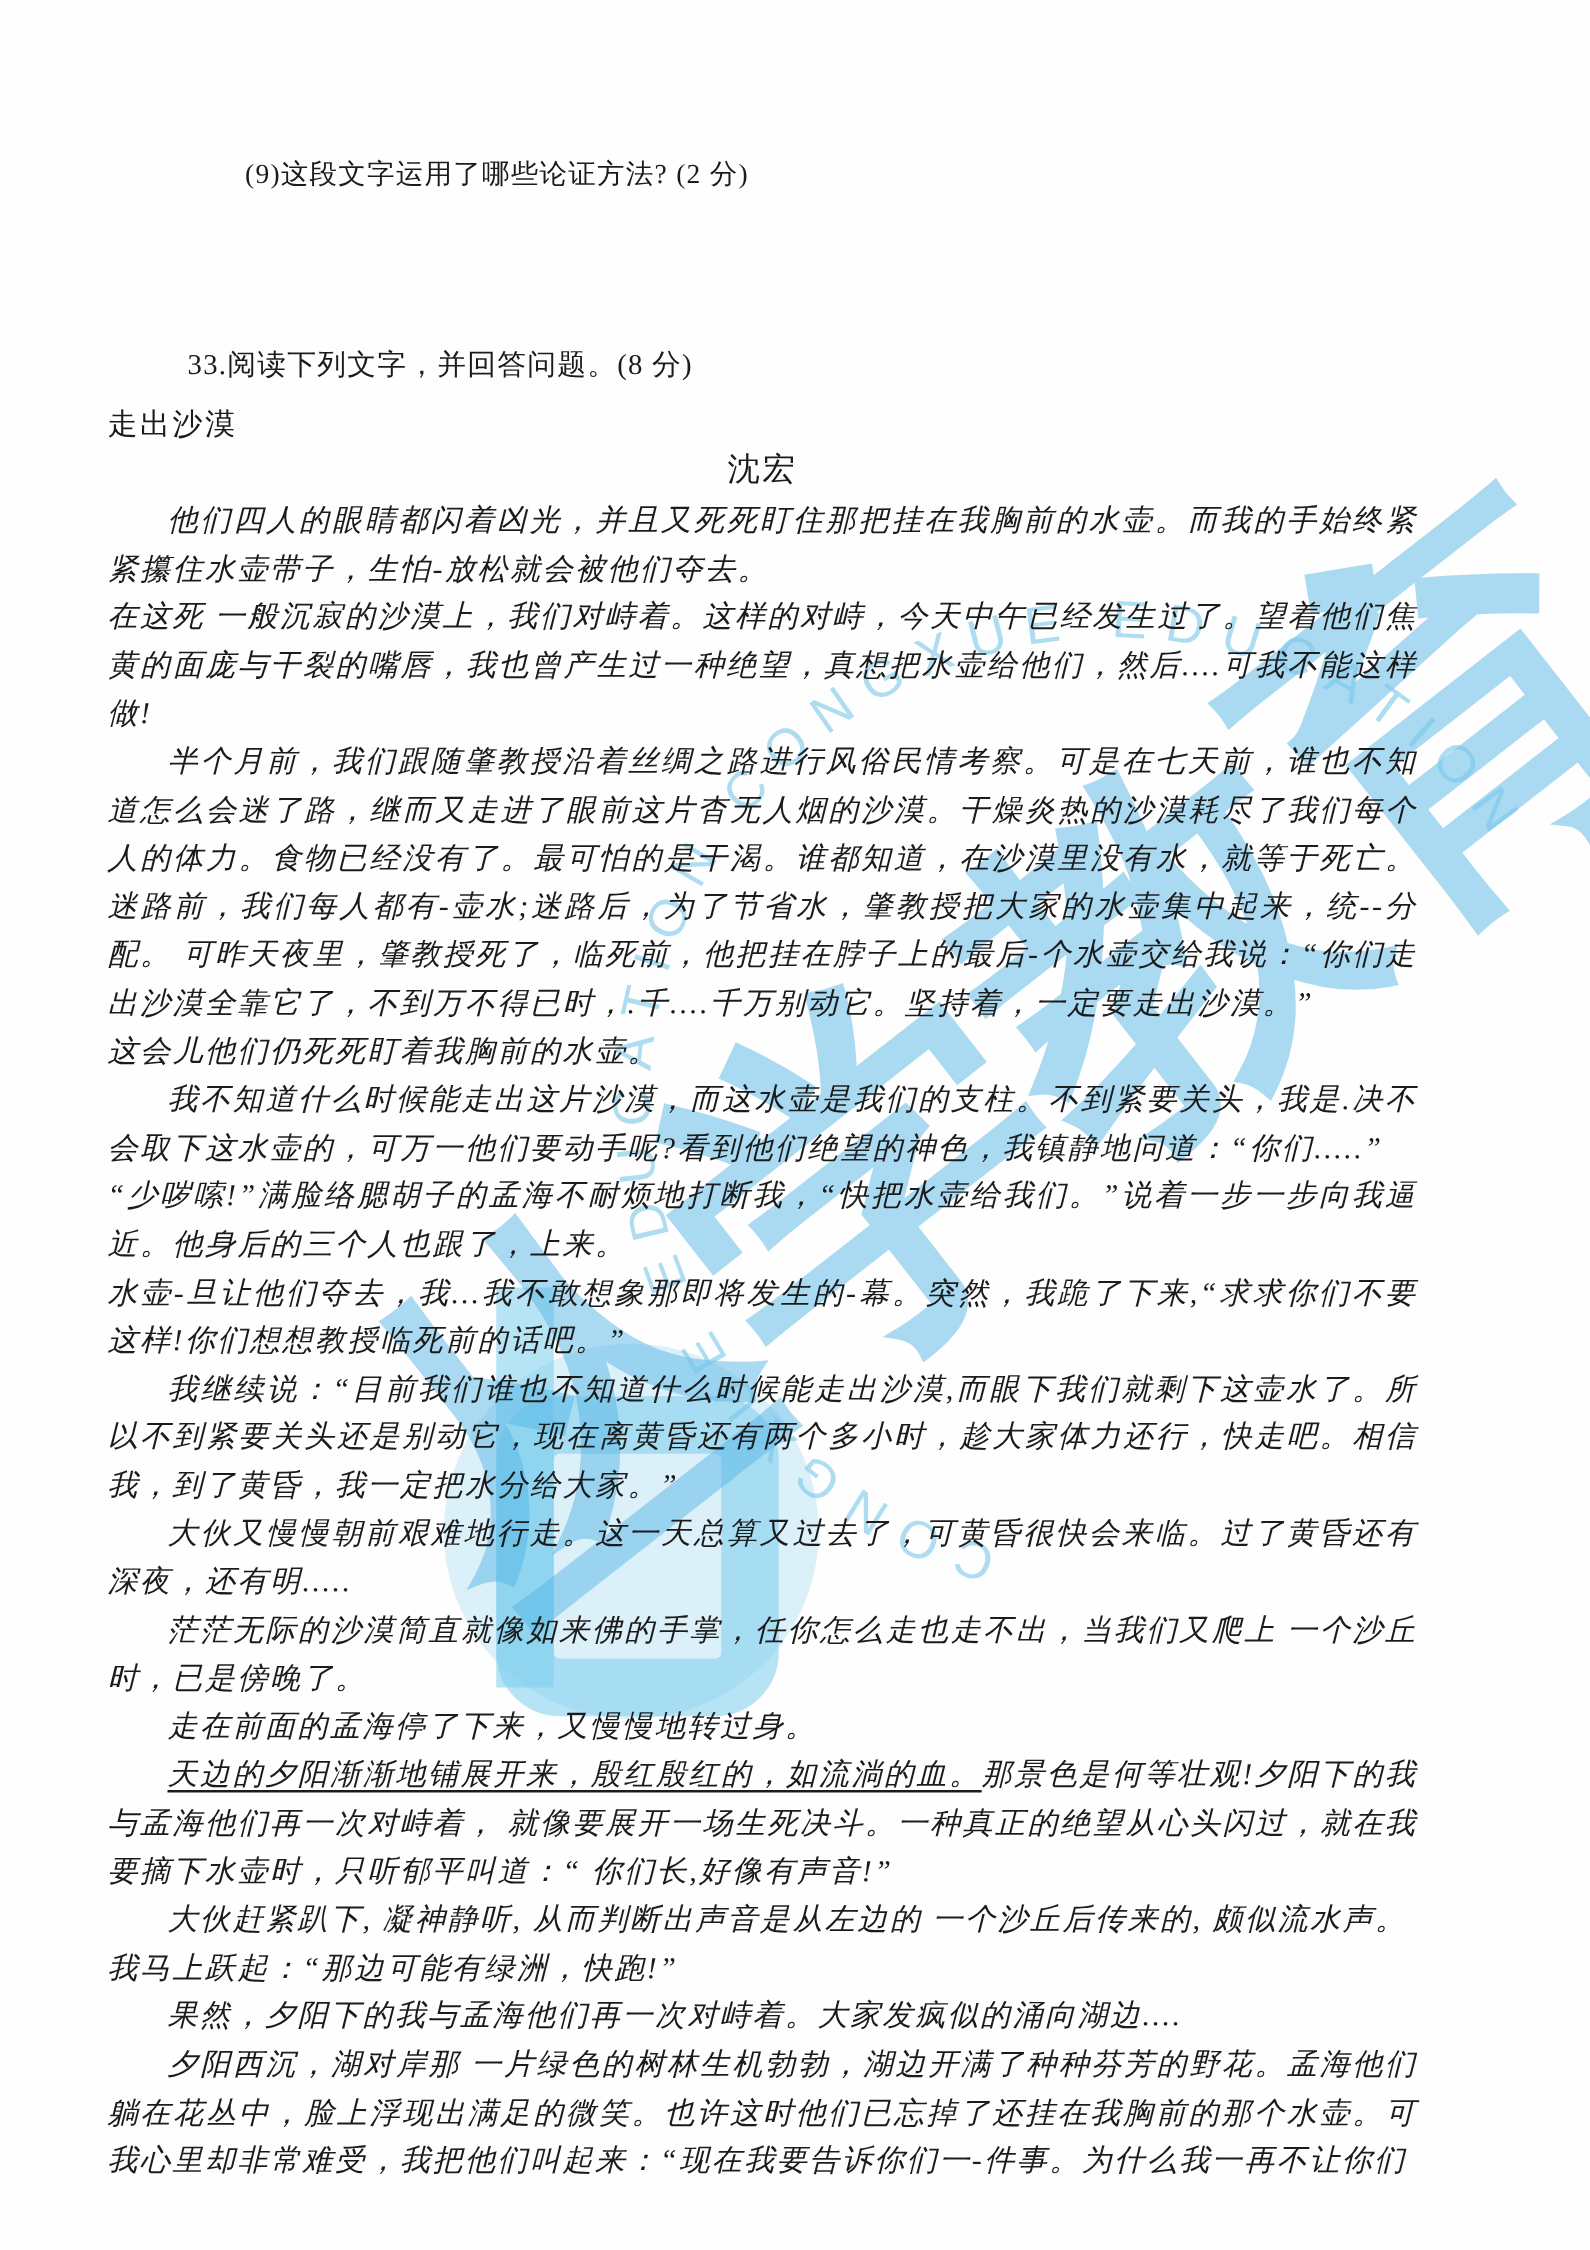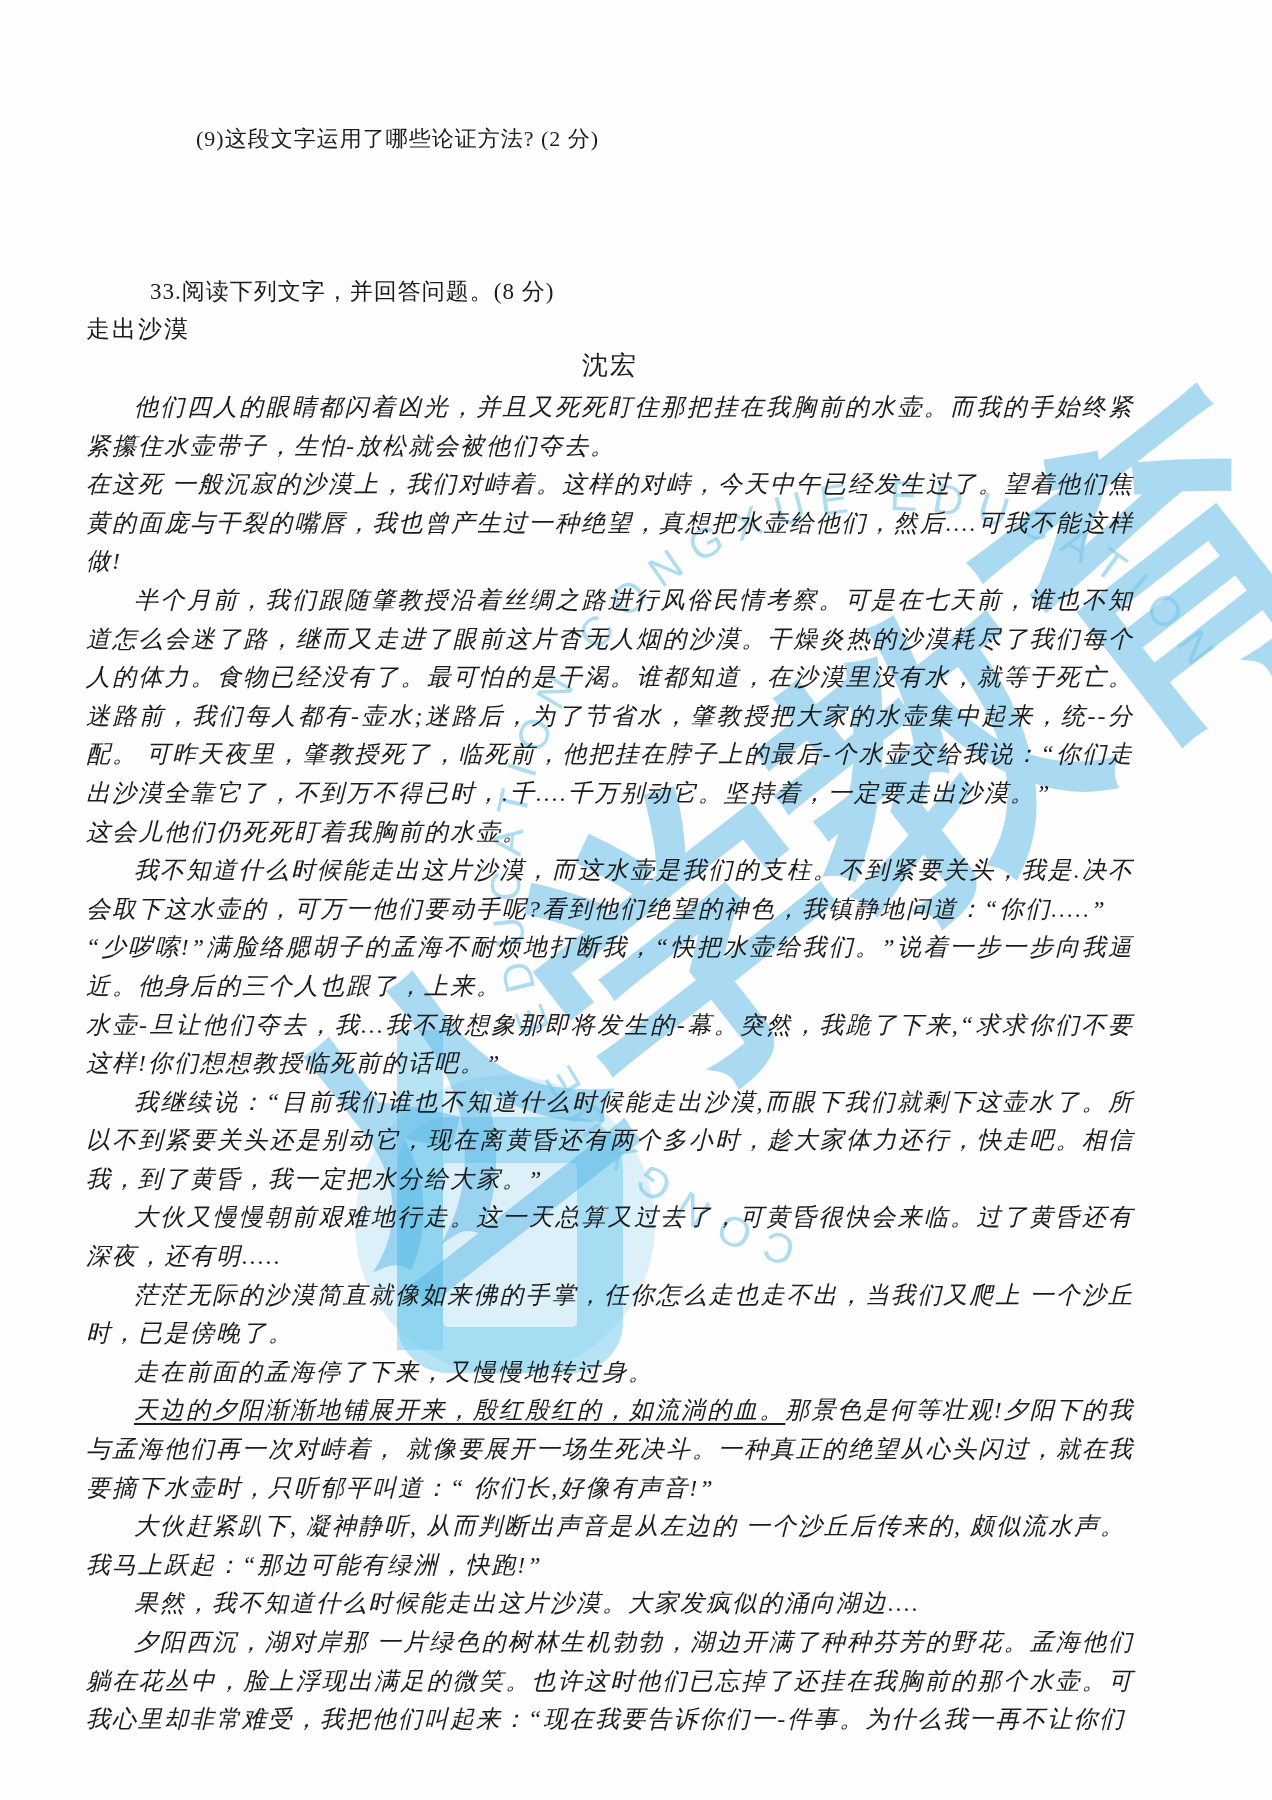--- a/index.html
+++ b/index.html
@@ -17,21 +17,21 @@
   .content{
     position:relative;z-index:1;
     padding:0 138px 0 86px;
   }
   .question{
     margin:124px 0 0 110px;
     font-size:22px;
     letter-spacing:1px;
   }
   .section-header{
-    margin:122px 0 6px 64px;
+    margin:122px 0 16px 64px;
     font-size:23px;
     letter-spacing:1px;
   }
   .story-title{
     text-align:left;
     font-size:24px;
     margin-top:4px;
     letter-spacing:2px;
   }
   .story-author{
@@ -99,18 +99,18 @@
         <p class="para indent">我不知道什么时候能走出这片沙漠，而这水壶是我们的支柱。不到紧要关头，我是.决不会取下这水壶的，可万一他们要动手呢?看到他们绝望的神色，我镇静地问道：“你们.....”</p>
         <p class="para">“少哕嗦!”满脸络腮胡子的孟海不耐烦地打断我，“快把水壶给我们。”说着一步一步向我逼近。他身后的三个人也跟了，上来。</p>
         <p class="para">水壶-旦让他们夺去，我...我不敢想象那即将发生的-幕。突然，我跪了下来,“求求你们不要这样!你们想想教授临死前的话吧。”</p>
         <p class="para indent">我继续说：“目前我们谁也不知道什么时候能走出沙漠,而眼下我们就剩下这壶水了。所以不到紧要关头还是别动它，现在离黄昏还有两个多小时，趁大家体力还行，快走吧。相信我，到了黄昏，我一定把水分给大家。”</p>
         <p class="para indent">大伙又慢慢朝前艰难地行走。这一天总算又过去了，可黄昏很快会来临。过了黄昏还有深夜，还有明.....</p>
         <p class="para indent">茫茫无际的沙漠简直就像如来佛的手掌，任你怎么走也走不出，当我们又爬上 一个沙丘时，已是傍晚了。</p>
         <p class="para indent">走在前面的孟海停了下来，又慢慢地转过身。</p>
         <p class="para indent"><u>天边的夕阳渐渐地铺展开来，殷红殷红的，如流淌的血。</u><span>那景色是何等壮观!夕阳下的我与孟海他们再一次对峙着， 就像要展开一场生死决斗。一种真正的绝望从心头闪过，就在我要摘下水壶时，只听郁平叫道：“ 你们长,好像有声音!”</span></p>
         <p class="para indent">大伙赶紧趴下, 凝神静听, 从而判断出声音是从左边的 一个沙丘后传来的, 颇似流水声。</p>
         <p class="para">我马上跃起：“那边可能有绿洲，快跑!”</p>
-        <p class="para indent">果然，我不知道什么时候能走出这片沙漠。大家发疯似的涌向湖边....</p>
+        <p class="para indent">果然，夕阳下的我与孟海他们再一次对峙着。大家发疯似的涌向湖边....</p>
         <p class="para indent">夕阳西沉，湖对岸那 一片绿色的树林生机勃勃，湖边开满了种种芬芳的野花。孟海他们躺在花丛中，脸上浮现出满足的微笑。也许这时他们已忘掉了还挂在我胸前的那个水壶。可我心里却非常难受，我把他们叫起来：“现在我要告诉你们一-件事。为什么我一再不让你们</p>
       </div>
   </div>
 
 </div>
 
 </body></html>

